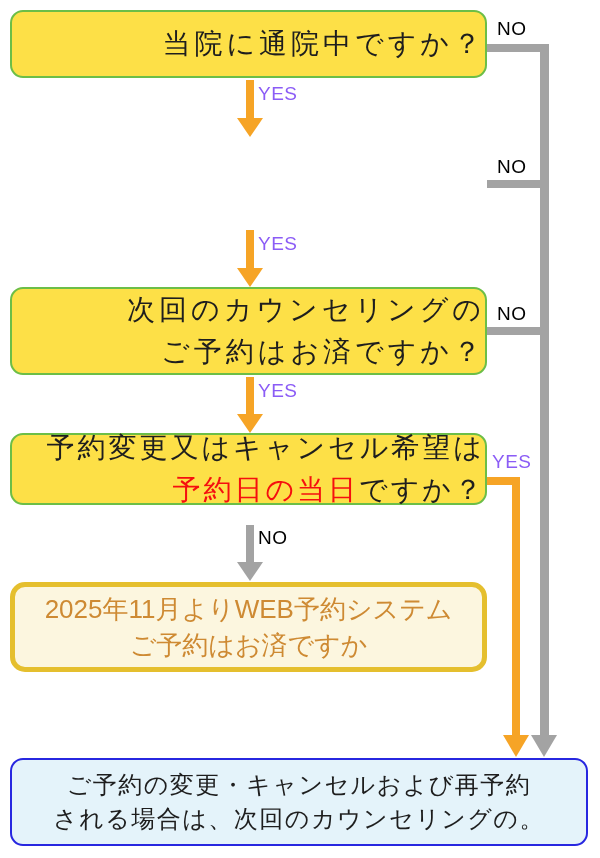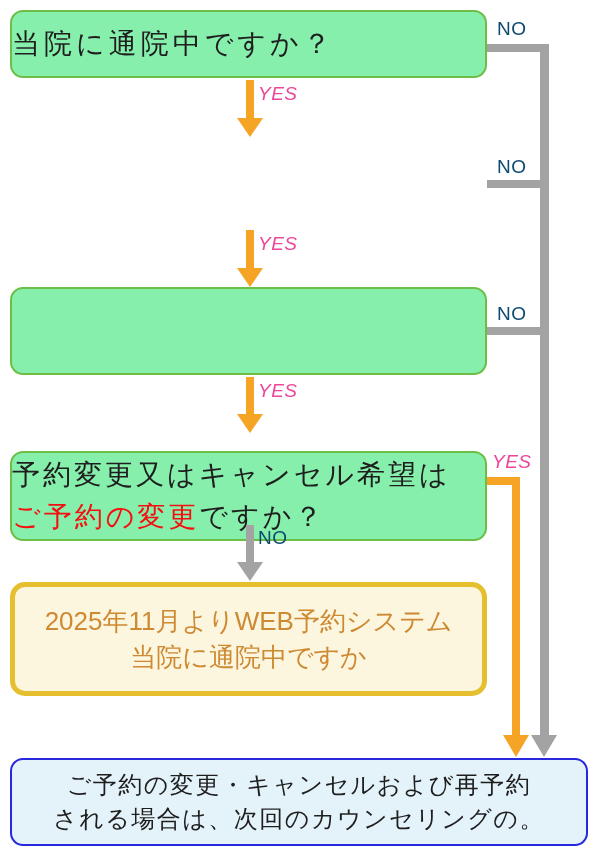--- a/index.html
+++ b/index.html
@@ -12,24 +12,24 @@
     font-family: "Liberation Sans", "DejaVu Sans", sans-serif;
   }
   
   .qbox {
     position: absolute;
     left: 10px;
     width: 477px;
     box-sizing: border-box;
     border: 2.5px solid #6cbe47;
     border-radius: 13px;
-    background: #86efac;
+    background: #fde047;
     display: flex;
     flex-direction: column;
-    align-items: flex-start;
+    align-items: flex-end;
     justify-content: center;
     color: #1e1e1e;
     font-size: 28px;
     letter-spacing: 4px;
     line-height: 42px;
     text-align: center;
     white-space: nowrap;
   }
   .qbox.tight { letter-spacing: 3px; }
   .red { color: #f50f0f; }
@@ -54,29 +54,29 @@
     border-top: 22px solid #f6a426;
   }
   .head-big.gray { border-top-color: #a3a3a3; }
   .lbl {
     position: absolute;
     font-size: 19px;
     line-height: 20px;
     letter-spacing: 0.5px;
     white-space: nowrap;
   }
-  .lbl.yes { color: #ec4899; font-style: italic; }
-  .lbl.no  { color: #0c4a6e; }
+  .lbl.yes { color: #8b5cf6; }
+  .lbl.no  { color: #000000; }
   
   .webbox {
     position: absolute;
     left: 10px;
     top: 582px;
     width: 477px;
-    height: 114px;
+    height: 90px;
     box-sizing: border-box;
     border: 5px solid #e5bf2e;
     border-radius: 15px;
     background: #fcf6df;
     display: flex;
     flex-direction: column;
     align-items: center;
     justify-content: center;
     color: #ce8a33;
     font-size: 26px;
@@ -119,38 +119,40 @@
   <div class="shaft-v orange-fill" style="left:246px; top:80px; height:39px;"></div>
   <div class="head-down" style="left:237px; top:118px;"></div>
   <div class="lbl yes" style="left:258px; top:84px;">YES</div>
 
 
   <div class="shaft-v orange-fill" style="left:246px; top:230px; height:39px;"></div>
   <div class="head-down" style="left:237px; top:268px;"></div>
   <div class="lbl yes" style="left:258px; top:234px;">YES</div>
 
   <div class="qbox" style="top:287px; height:88px;">
+    <span>次回のカウンセリングの</span>
+    <span>ご予約はお済ですか？</span>
   </div>
 
   <div class="shaft-v orange-fill" style="left:246px; top:377px; height:38px;"></div>
   <div class="head-down" style="left:237px; top:414px;"></div>
   <div class="lbl yes" style="left:258px; top:381px;">YES</div>
 
-  <div class="qbox tight" style="top:451px; height:90px;">
+  <div class="qbox tight" style="top:433px; height:72px;">
     <span>予約変更又はキャンセル希望は</span>
-    <span><span class="red">ご予約の変更</span><span>ですか？</span></span>
+    <span><span class="red">予約日の当日</span><span>ですか？</span></span>
   </div>
 
   <div class="shaft-v gray-fill" style="left:246px; top:525px; height:38px;"></div>
   <div class="head-down gray" style="left:237px; top:562px;"></div>
   <div class="lbl no" style="left:258px; top:528px;">NO</div>
 
   <div class="webbox">
     <span>2025年11月よりWEB予約システム</span>
-    <span>当院に通院中ですか</span>
+    <span>ご予約はお済ですか</span>
   </div>
 
   <div class="shaft-h gray-fill" style="left:487px; top:44px; width:62px;"></div>
   <div class="lbl no" style="left:497px; top:19px;">NO</div>
   <div class="shaft-h gray-fill" style="left:487px; top:180px; width:62px;"></div>
   <div class="lbl no" style="left:497px; top:157px;">NO</div>
   <div class="shaft-h gray-fill" style="left:487px; top:327px; width:62px;"></div>
   <div class="lbl no" style="left:497px; top:304px;">NO</div>
   <div class="shaft-v gray-fill" style="left:540px; top:44px; height:691px; width:9px;"></div>
   <div class="head-big gray" style="left:531px; top:735px;"></div>

